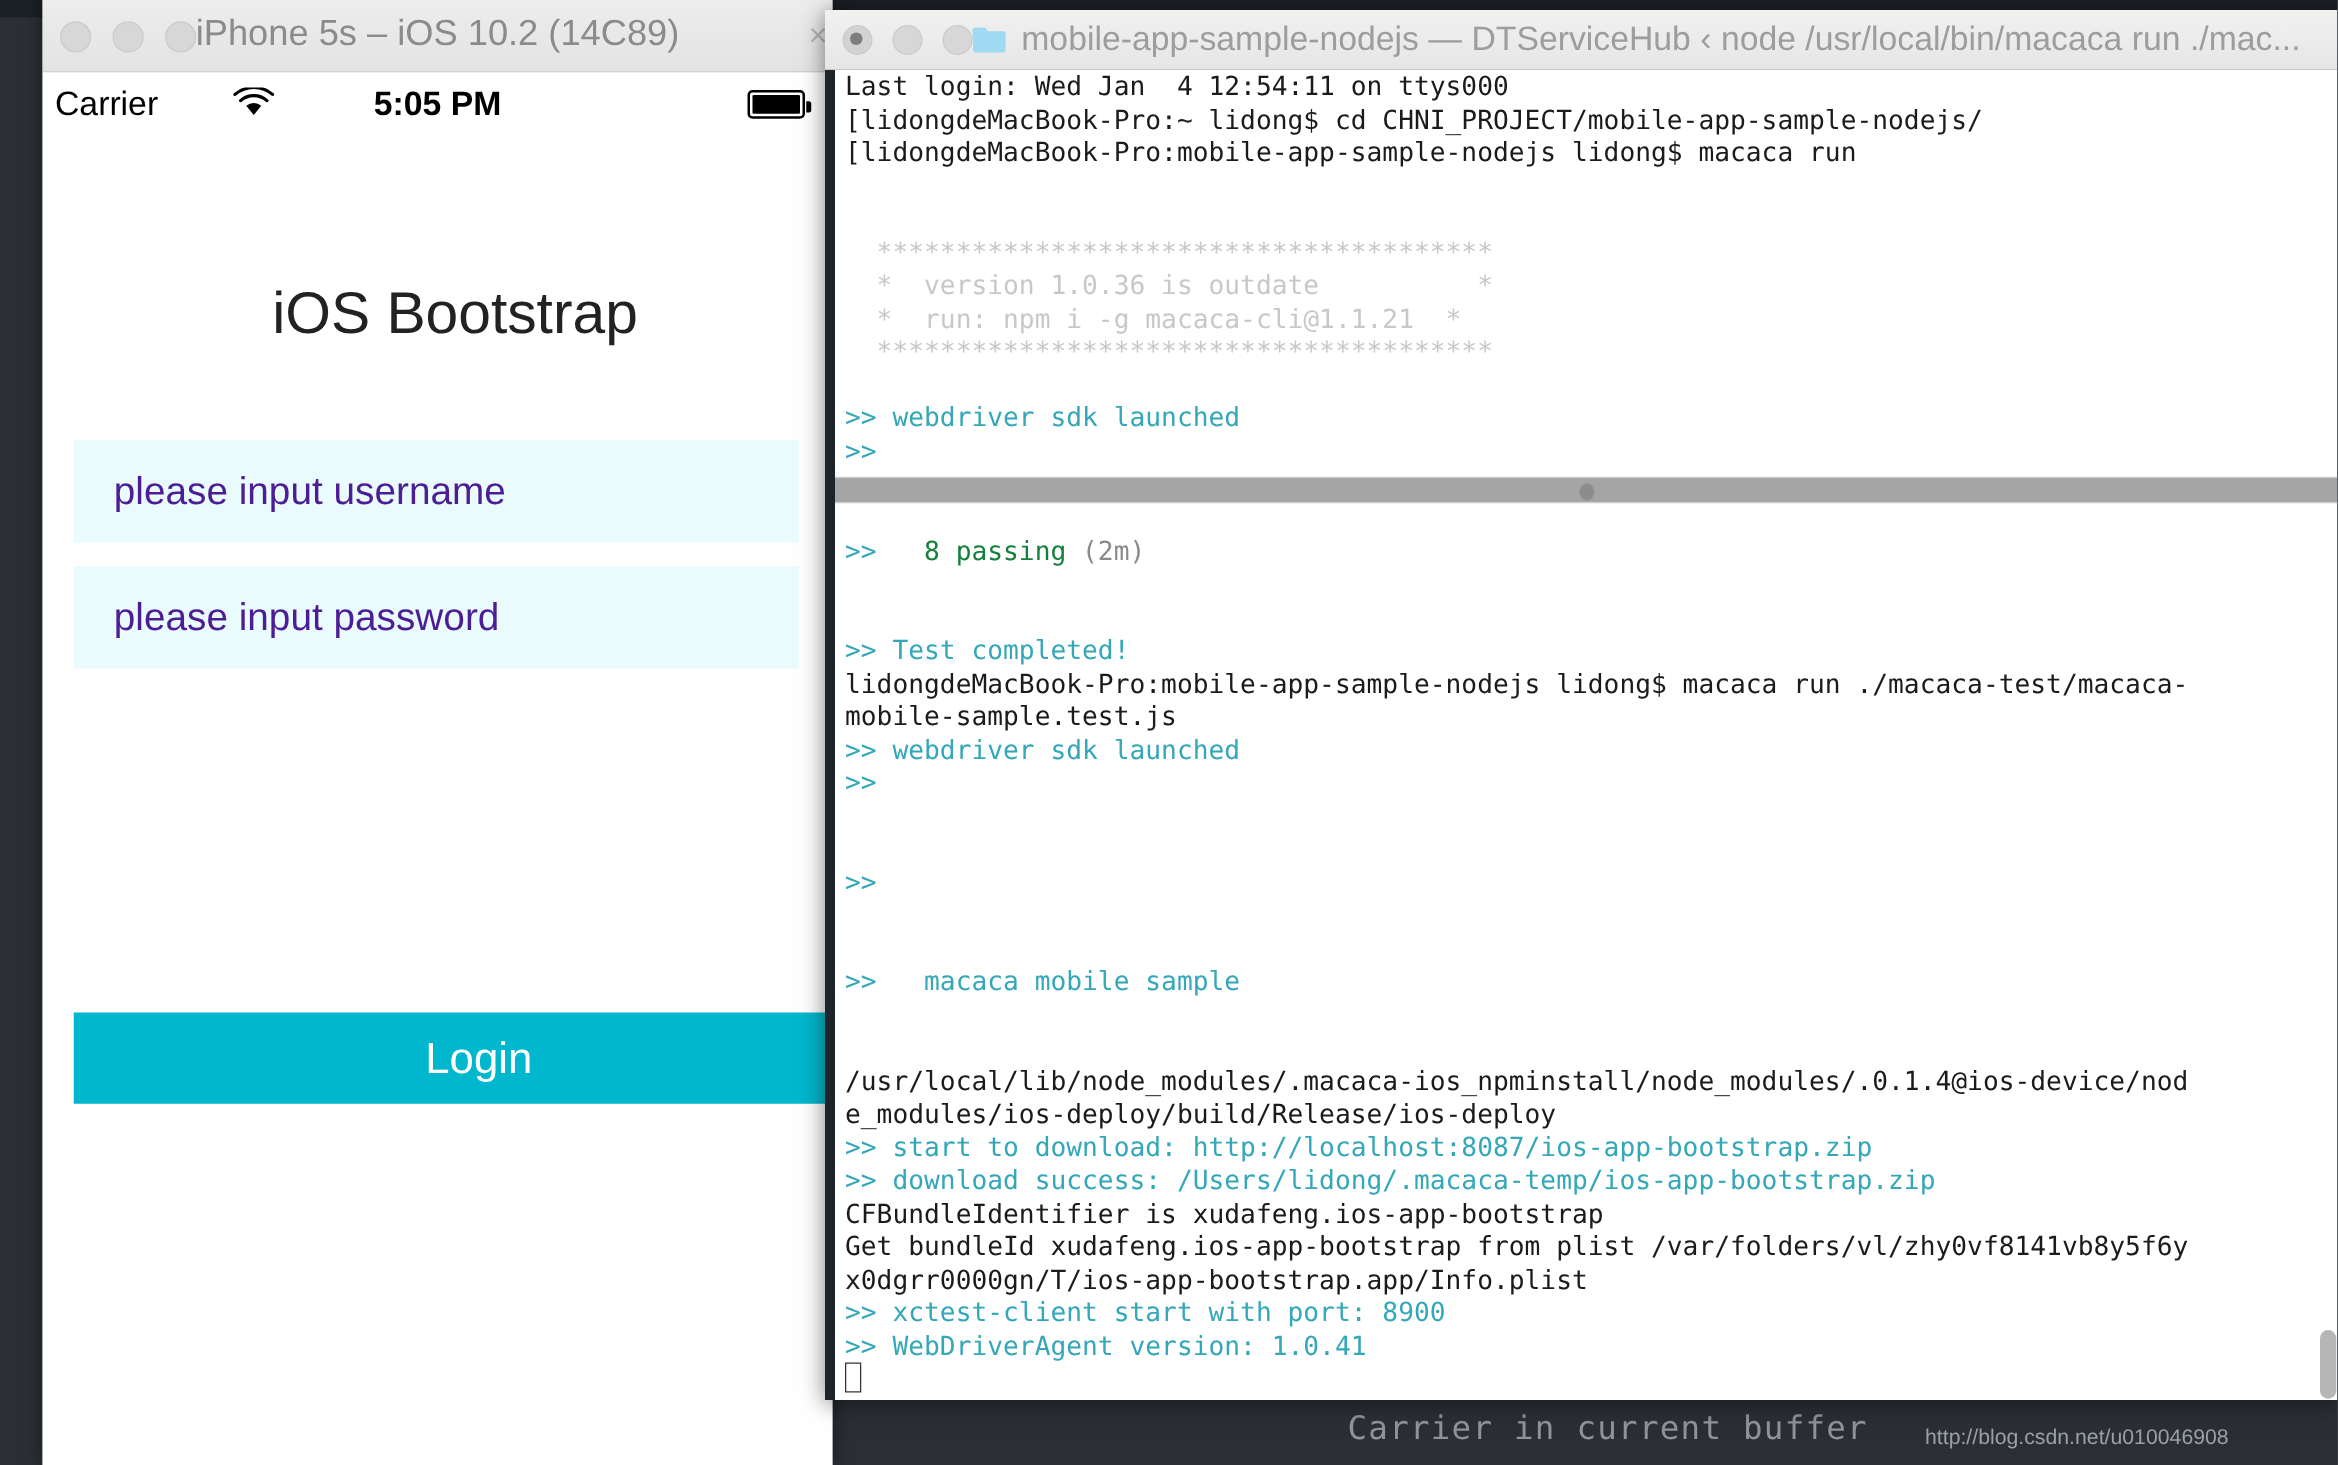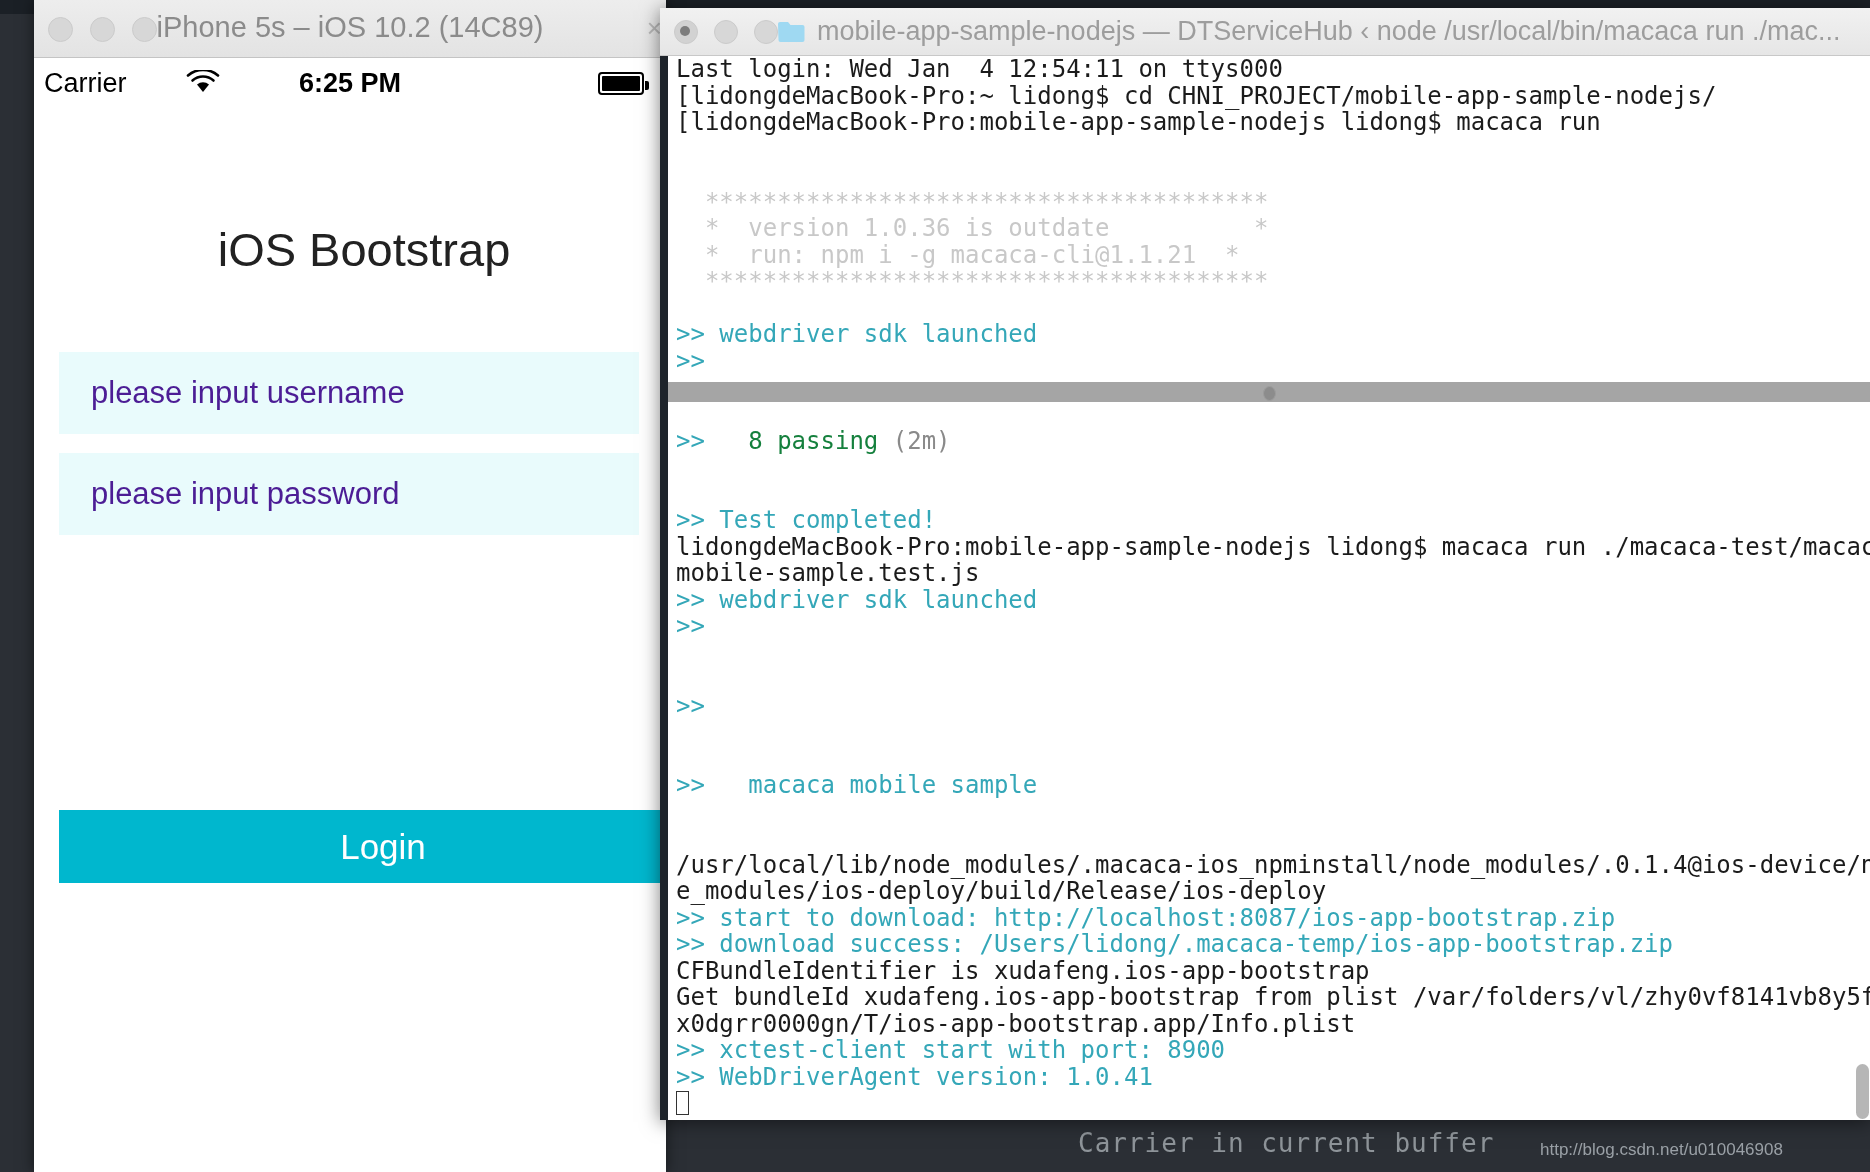--- a/index.html
+++ b/index.html
@@ -309,21 +309,21 @@
     height: 100%;
     background: #1e242b;
   }
 
   .term-pane {
     position: absolute;
     left: 8px;
     right: 0;
     overflow: hidden;
     font-family: "DejaVu Sans Mono", monospace;
-    font-size: 24px;
+    font-size: 21px;
     line-height: 26.5px;
     color: #1a1a1a;
     white-space: pre;
     padding-left: 8px;
     box-sizing: border-box;
   }
   .pane-top { top: 0; height: 325px; }
   .pane-bottom { top: 345px; height: 720px; }
 
   .term-line { display: block; height: 26.5px; white-space: pre; }
@@ -414,21 +414,21 @@
       <div class="sim-close-x">×</div>
     </div>
 
     <div class="sim-statusbar">
       <div class="sb-carrier">Carrier</div>
       <svg class="wifi-icon" viewBox="0 0 34 26">
         <path d="M17 22 L11 14.5 a9.5 9.5 0 0 1 12 0 Z" fill="#000"></path>
         <path d="M6.5 10.5 a16 16 0 0 1 21 0" stroke="#000" stroke-width="2.6" fill="none" stroke-linecap="round"></path>
         <path d="M2 5.5 a23 23 0 0 1 30 0" stroke="#000" stroke-width="2.6" fill="none" stroke-linecap="round"></path>
       </svg>
-      <div class="sb-time">6:25 PM</div>
+      <div class="sb-time">5:05 PM</div>
       <div class="battery">
         <div class="battery-fill"></div>
       </div>
     </div>
 
     <div class="sim-screen">
       <div class="app-title">iOS Bootstrap</div>
 
       <div class="input-field input-username">please input username</div>
       <div class="input-field input-password">please input password</div>

